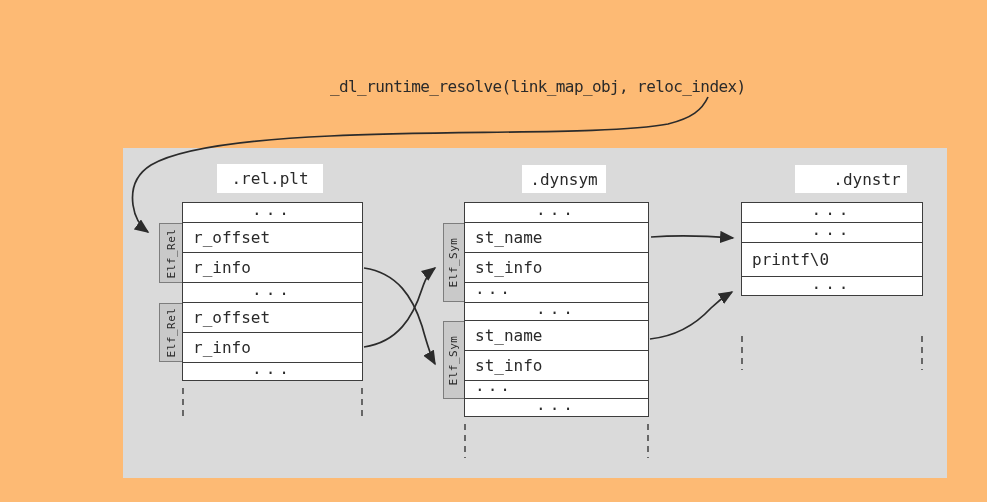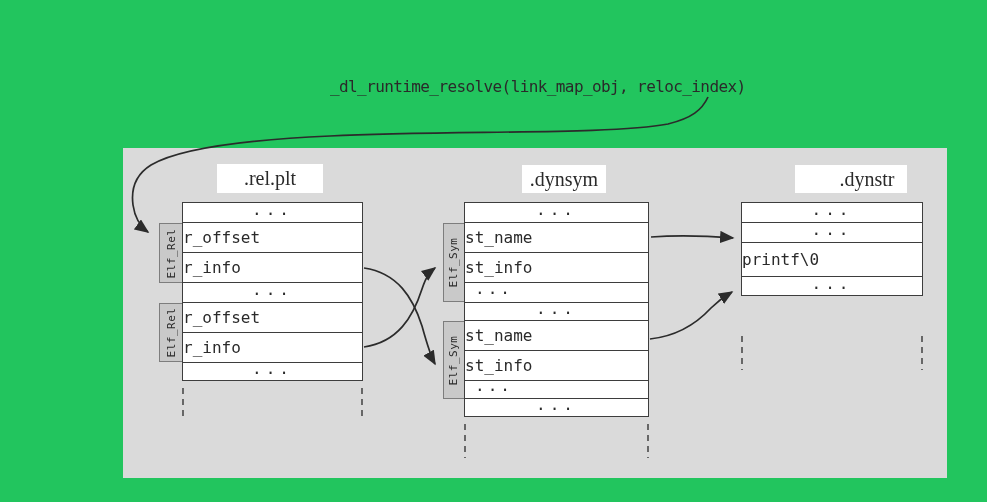--- a/index.html
+++ b/index.html
@@ -1,38 +1,38 @@
 <!DOCTYPE html>
 <html><head>
 <meta charset="utf-8">
 <style>
   html,body{margin:0;padding:0;background:#ffffff;}
   .canvas{
-    position:relative;width:987px;height:502px;background:#22c55e;overflow:hidden;
+    position:relative;width:987px;height:502px;background:#fdba74;overflow:hidden;
     font-family:"DejaVu Sans Mono","Liberation Mono",monospace;color:#242424;
   }
   .panel{position:absolute;left:123px;top:148px;width:824px;height:330px;background:#dadada;}
   .title{
     position:absolute;left:330px;top:77px;font-size:16px;letter-spacing:-0.6px;
     white-space:pre;color:#2a2a2a;
   }
   .seclabel{
     position:absolute;background:#ffffff;display:flex;align-items:center;justify-content:center;
-    font-size:20px;color:#2a2a2a;z-index:3;font-family:Liberation Serif, serif;
+    font-size:16px;color:#2a2a2a;z-index:3;
   }
   .tbl{
     position:absolute;background:#ffffff;border:1.5px solid #3d3d3d;z-index:2;
     box-sizing:border-box;
   }
   .row{
     box-sizing:border-box;border-bottom:1.5px solid #3d3d3d;display:flex;align-items:center;
     font-size:16px;color:#2a2a2a;overflow:hidden;background:#ffffff;
   }
   .row:last-child{border-bottom:none;}
-  .row.f{justify-content:flex-start;}
+  .row.f{padding-left:10px;justify-content:flex-start;}
   .row.ec{justify-content:center;}
   .row.ec span{letter-spacing:4px;transform:translateY(-3px);}
   .row.el{padding-left:10px;justify-content:flex-start;}
   .row.el span{letter-spacing:3px;transform:translateY(-4px);}
   .tab{
     position:absolute;background:#c9c9c9;border:1.5px solid #7d7d7d;z-index:1;
     box-sizing:border-box;display:flex;align-items:center;justify-content:center;
   }
   .tab span{
     transform:rotate(-90deg);white-space:nowrap;font-size:11px;color:#2a2a2a;letter-spacing:0.5px;

